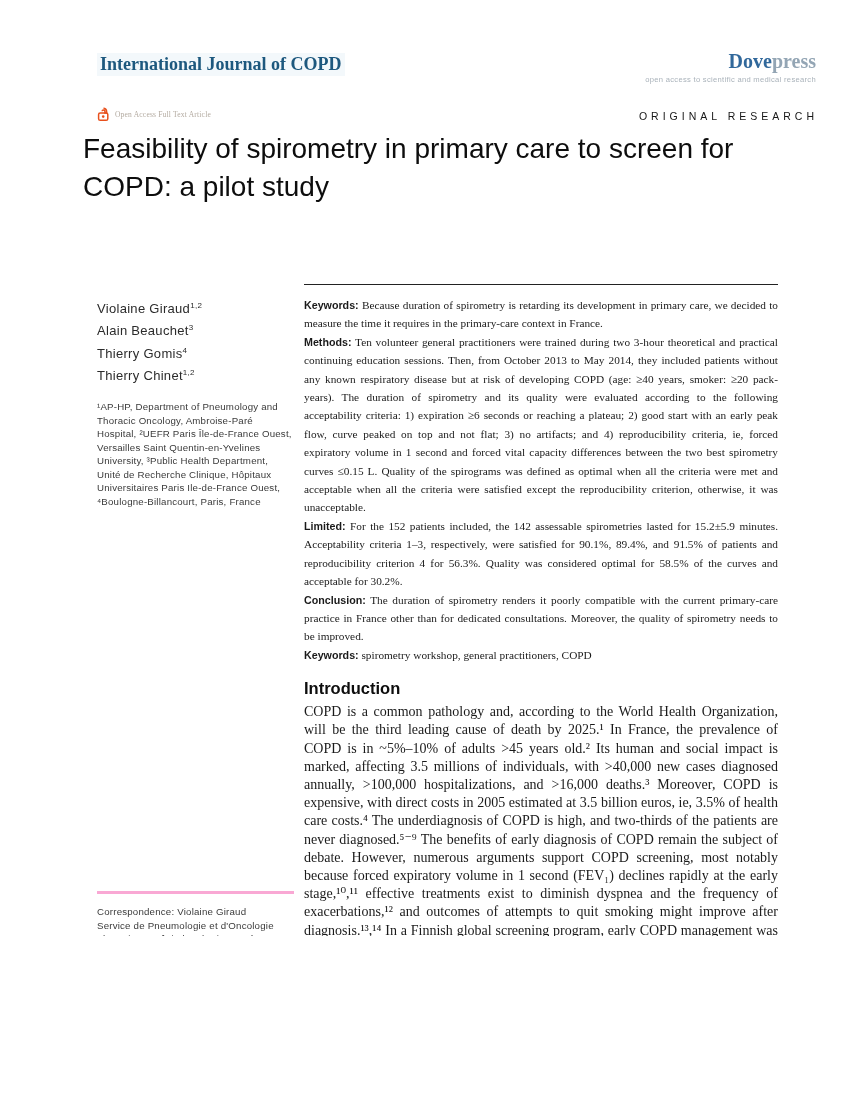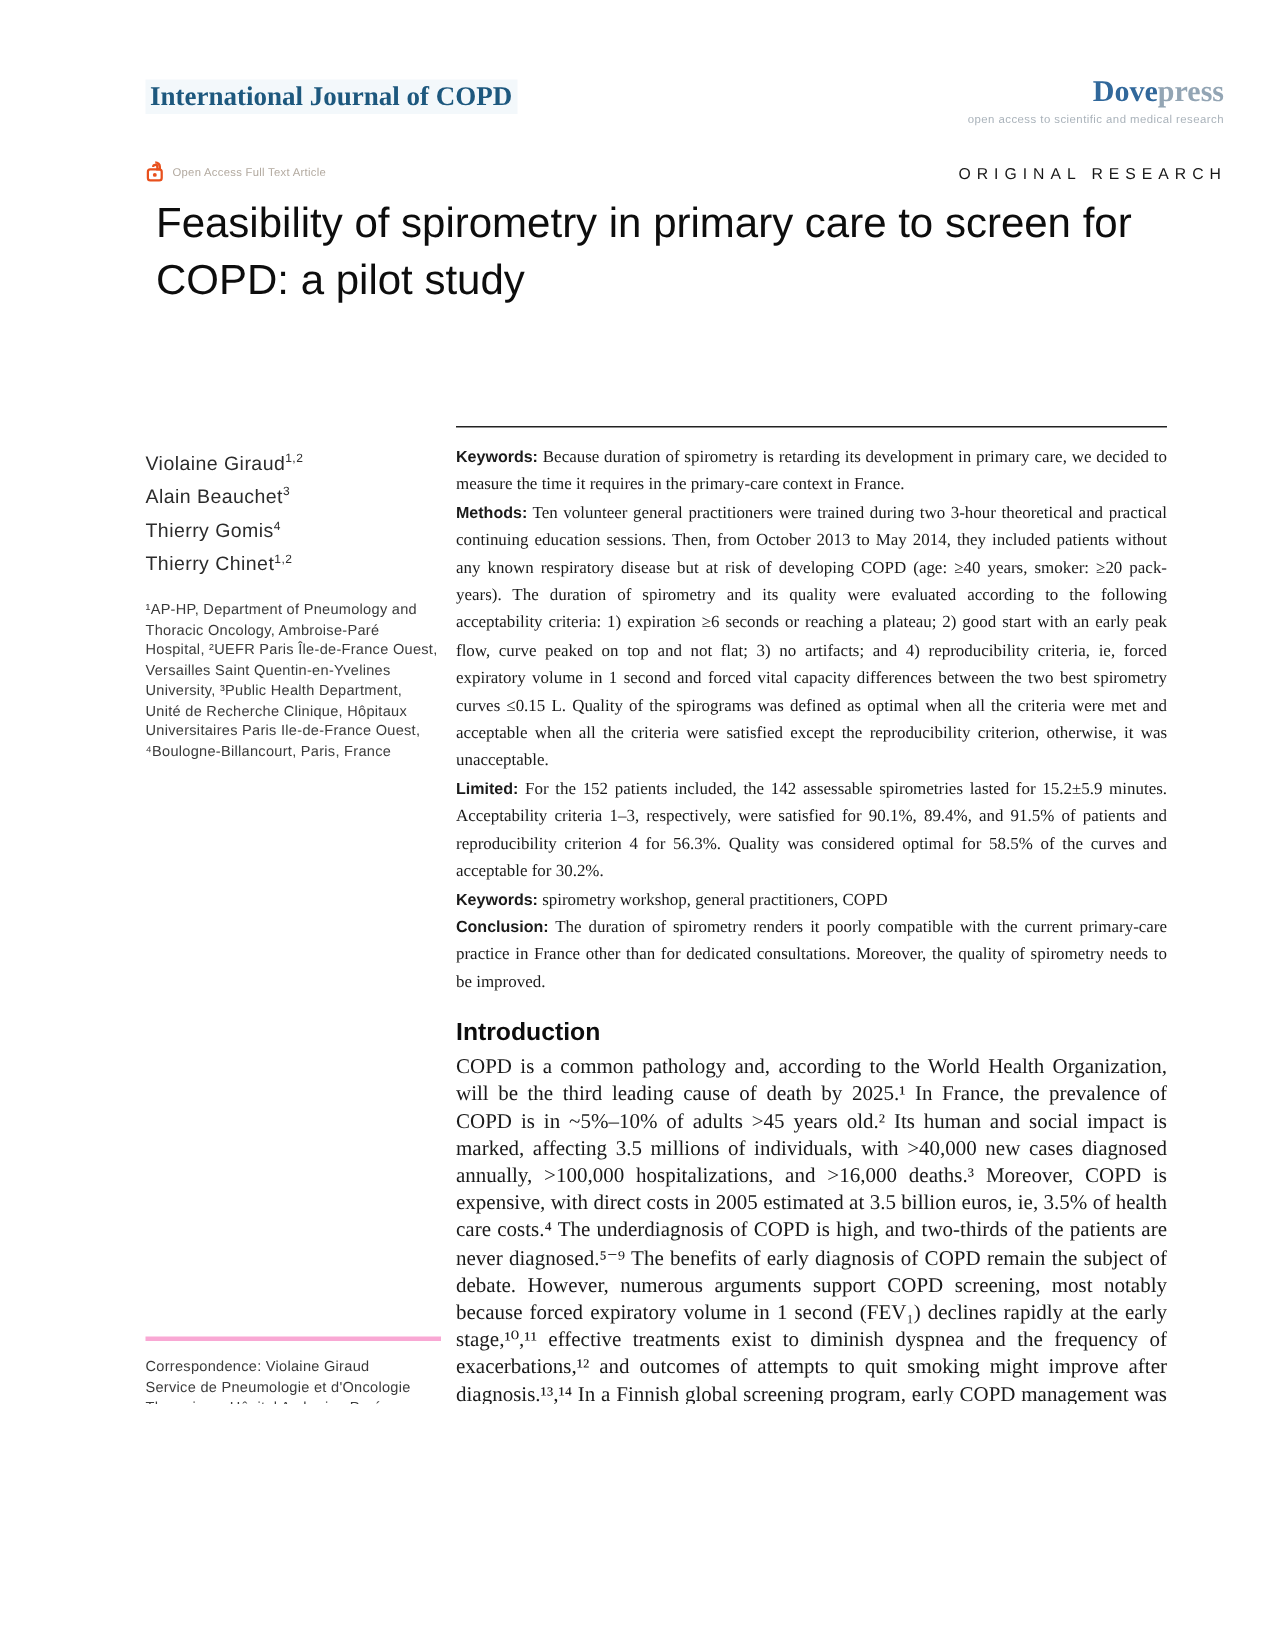--- a/index.html
+++ b/index.html
@@ -7,26 +7,26 @@
         font-family:"Liberation Serif","DejaVu Serif",serif;color:#1a1a1a;outline:1px solid #e3e3e3;padding-left:42px;}
 
   
   .journal-name{position:absolute;left:97px;top:53px;font-family:"Liberation Serif","DejaVu Serif",serif;
         font-weight:bold;font-size:18px;color:#1d587e;background:rgba(190,215,235,.18);padding:1px 3px;}
   .dove-block{position:absolute;right:76px;top:50px;text-align:right;}
   .dove-logo{font-family:"Liberation Serif","DejaVu Serif",serif;font-weight:bold;font-size:20px;line-height:22px;}
   .dove-logo .dove{color:#31689b}.dove-logo .press{color:#93a5b4}
   .tagline{font-family:"Liberation Sans","DejaVu Sans",sans-serif;font-size:7.6px;color:#a9b2ba;margin-top:3px;letter-spacing:.3px;}
   .open-access-row{position:absolute;left:97px;top:107px;display:flex;align-items:center;gap:5px;}
-  .oa-label{font-family:Liberation Sans, sans-serif;font-size:7.5px;color:#b2a99f;letter-spacing:.2px;}
+  .oa-label{font-family:Liberation Serif, serif;font-size:7.5px;color:#b2a99f;letter-spacing:.2px;}
   .article-type{position:absolute;right:74px;top:110px;font-family:"Liberation Sans","DejaVu Sans",sans-serif;
         font-size:10.5px;letter-spacing:4px;color:#161616;}
 
   
-  .title{position:absolute;left:104px;top:130px;width:706px;font-family:"Liberation Sans","DejaVu Sans",sans-serif;
+  .title{position:absolute;left:83px;top:130px;width:706px;font-family:"Liberation Sans","DejaVu Sans",sans-serif;
         font-weight:400;font-size:28px;line-height:38px;color:#0d0d0d;}
 
   
   .left-col{position:absolute;left:97px;top:296px;width:197px;font-family:"Liberation Sans","DejaVu Sans",sans-serif;}
   .author{font-size:13px;line-height:19px;color:#2b2b2b;letter-spacing:.3px;}
   .author sup{font-size:8px;margin-top:11px;}
   .affiliations{margin-top:15px;font-size:9.7px;line-height:13.5px;color:#3a3a3a;letter-spacing:.2px;}
   .correspondence{position:absolute;left:97px;top:891px;width:197px;border-top:3px solid #f9a8d4;padding-top:11px;
         font-family:"Liberation Sans","DejaVu Sans",sans-serif;font-size:9.7px;line-height:13.5px;color:#3a3a3a;
         white-space:pre-line;letter-spacing:.2px;}
@@ -105,22 +105,22 @@
 Tel +33 01 4909 5802
 Fax +33 01 4909 5806
 Email violaine.giraud@aphp.fr</div>
 
   <div class="right-col">
     <div class="abs-rule"></div>
     <div class="abs">
       <p><b>Keywords:</b> <span>Because duration of spirometry is retarding its development in primary care, we decided to measure the time it requires in the primary-care context in France.</span></p>
       <p><b>Methods:</b> <span>Ten volunteer general practitioners were trained during two 3-hour theoretical and practical continuing education sessions. Then, from October 2013 to May 2014, they included patients without any known respiratory disease but at risk of developing COPD (age: ≥40 years, smoker: ≥20 pack-years). The duration of spirometry and its quality were evaluated according to the following acceptability criteria: 1) expiration ≥6 seconds or reaching a plateau; 2) good start with an early peak flow, curve peaked on top and not flat; 3) no artifacts; and 4) reproducibility criteria, ie, forced expiratory volume in 1 second and forced vital capacity differences between the two best spirometry curves ≤0.15 L. Quality of the spirograms was defined as optimal when all the criteria were met and acceptable when all the criteria were satisfied except the reproducibility criterion, otherwise, it was unacceptable.</span></p>
       <p><b>Limited:</b> <span>For the 152 patients included, the 142 assessable spirometries lasted for 15.2±5.9 minutes. Acceptability criteria 1–3, respectively, were satisfied for 90.1%, 89.4%, and 91.5% of patients and reproducibility criterion 4 for 56.3%. Quality was considered optimal for 58.5% of the curves and acceptable for 30.2%.</span></p>
+      <p><b>Conclusion:</b> <span>The duration of spirometry renders it poorly compatible with the current primary-care practice in France other than for dedicated consultations. Moreover, the quality of spirometry needs to be improved.</span></p>
       <p><b>Keywords:</b> <span>spirometry workshop, general practitioners, COPD</span></p>
-      <p><b>Conclusion:</b> <span>The duration of spirometry renders it poorly compatible with the current primary-care practice in France other than for dedicated consultations. Moreover, the quality of spirometry needs to be improved.</span></p>
     </div>
     <div class="intro-heading">Introduction</div>
     <div class="intro-text">COPD is a common pathology and, according to the World Health Organization, will be the third leading cause of death by 2025.¹ In France, the prevalence of COPD is in ~5%–10% of adults &gt;45 years old.² Its human and social impact is marked, affecting 3.5 millions of individuals, with &gt;40,000 new cases diagnosed annually, &gt;100,000 hospitalizations, and &gt;16,000 deaths.³ Moreover, COPD is expensive, with direct costs in 2005 estimated at 3.5 billion euros, ie, 3.5% of health care costs.⁴ The underdiagnosis of COPD is high, and two-thirds of the patients are never diagnosed.⁵⁻⁹ The benefits of early diagnosis of COPD remain the subject of debate. However, numerous arguments support COPD screening, most notably because forced expiratory volume in 1 second (FEV₁) declines rapidly at the early stage,¹⁰,¹¹ effective treatments exist to diminish dyspnea and the frequency of exacerbations,¹² and outcomes of attempts to quit smoking might improve after diagnosis.¹³,¹⁴ In a Finnish global screening program, early COPD management was able to lower the number of hospitalizations by ~40%.¹⁵ Furthermore,</div>
   </div>
 
   <div class="footer-left-rule"></div>
   <div class="footer-left">
     <div class="fl1"><b>submit your manuscript</b><span> | </span><span>www.dovepress.com</span></div>
     <div class="fl-dove"><span class="dove">Dove</span><span class="press">press</span></div>
     <div class="fl-doi"><b>http:</b><span>//dx.doi.org/10.2147/COPD.S96385</span></div>

